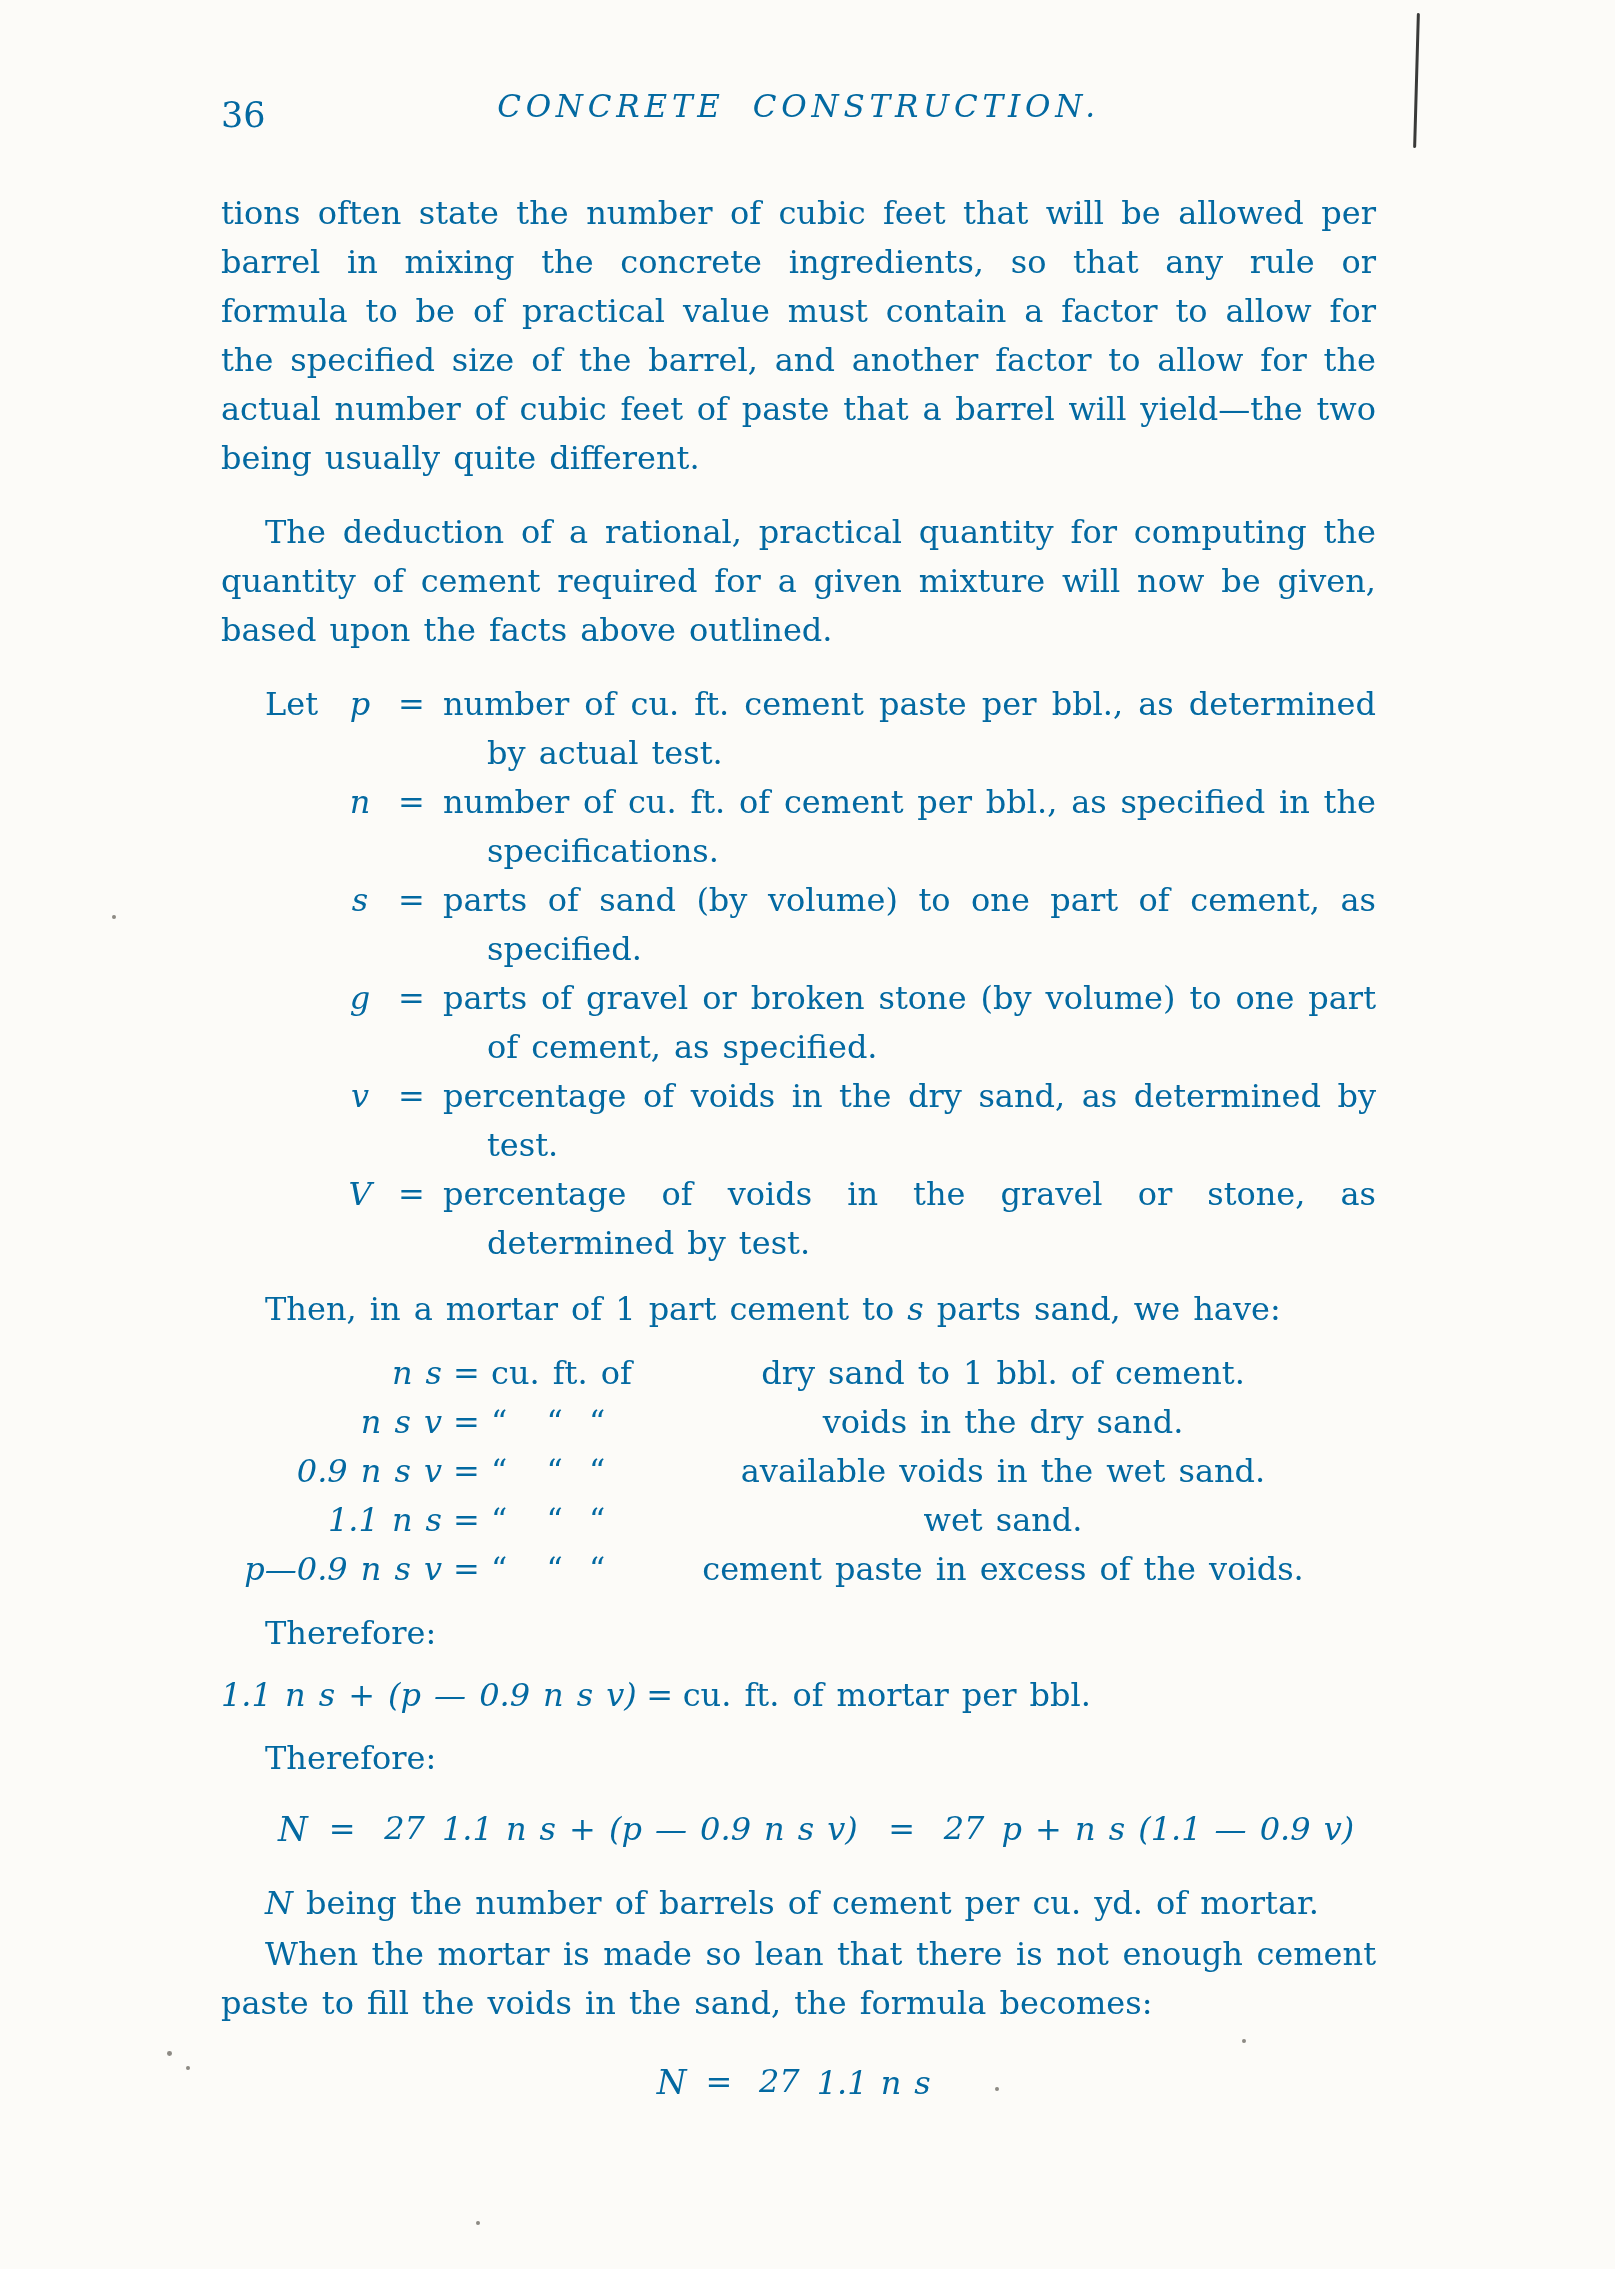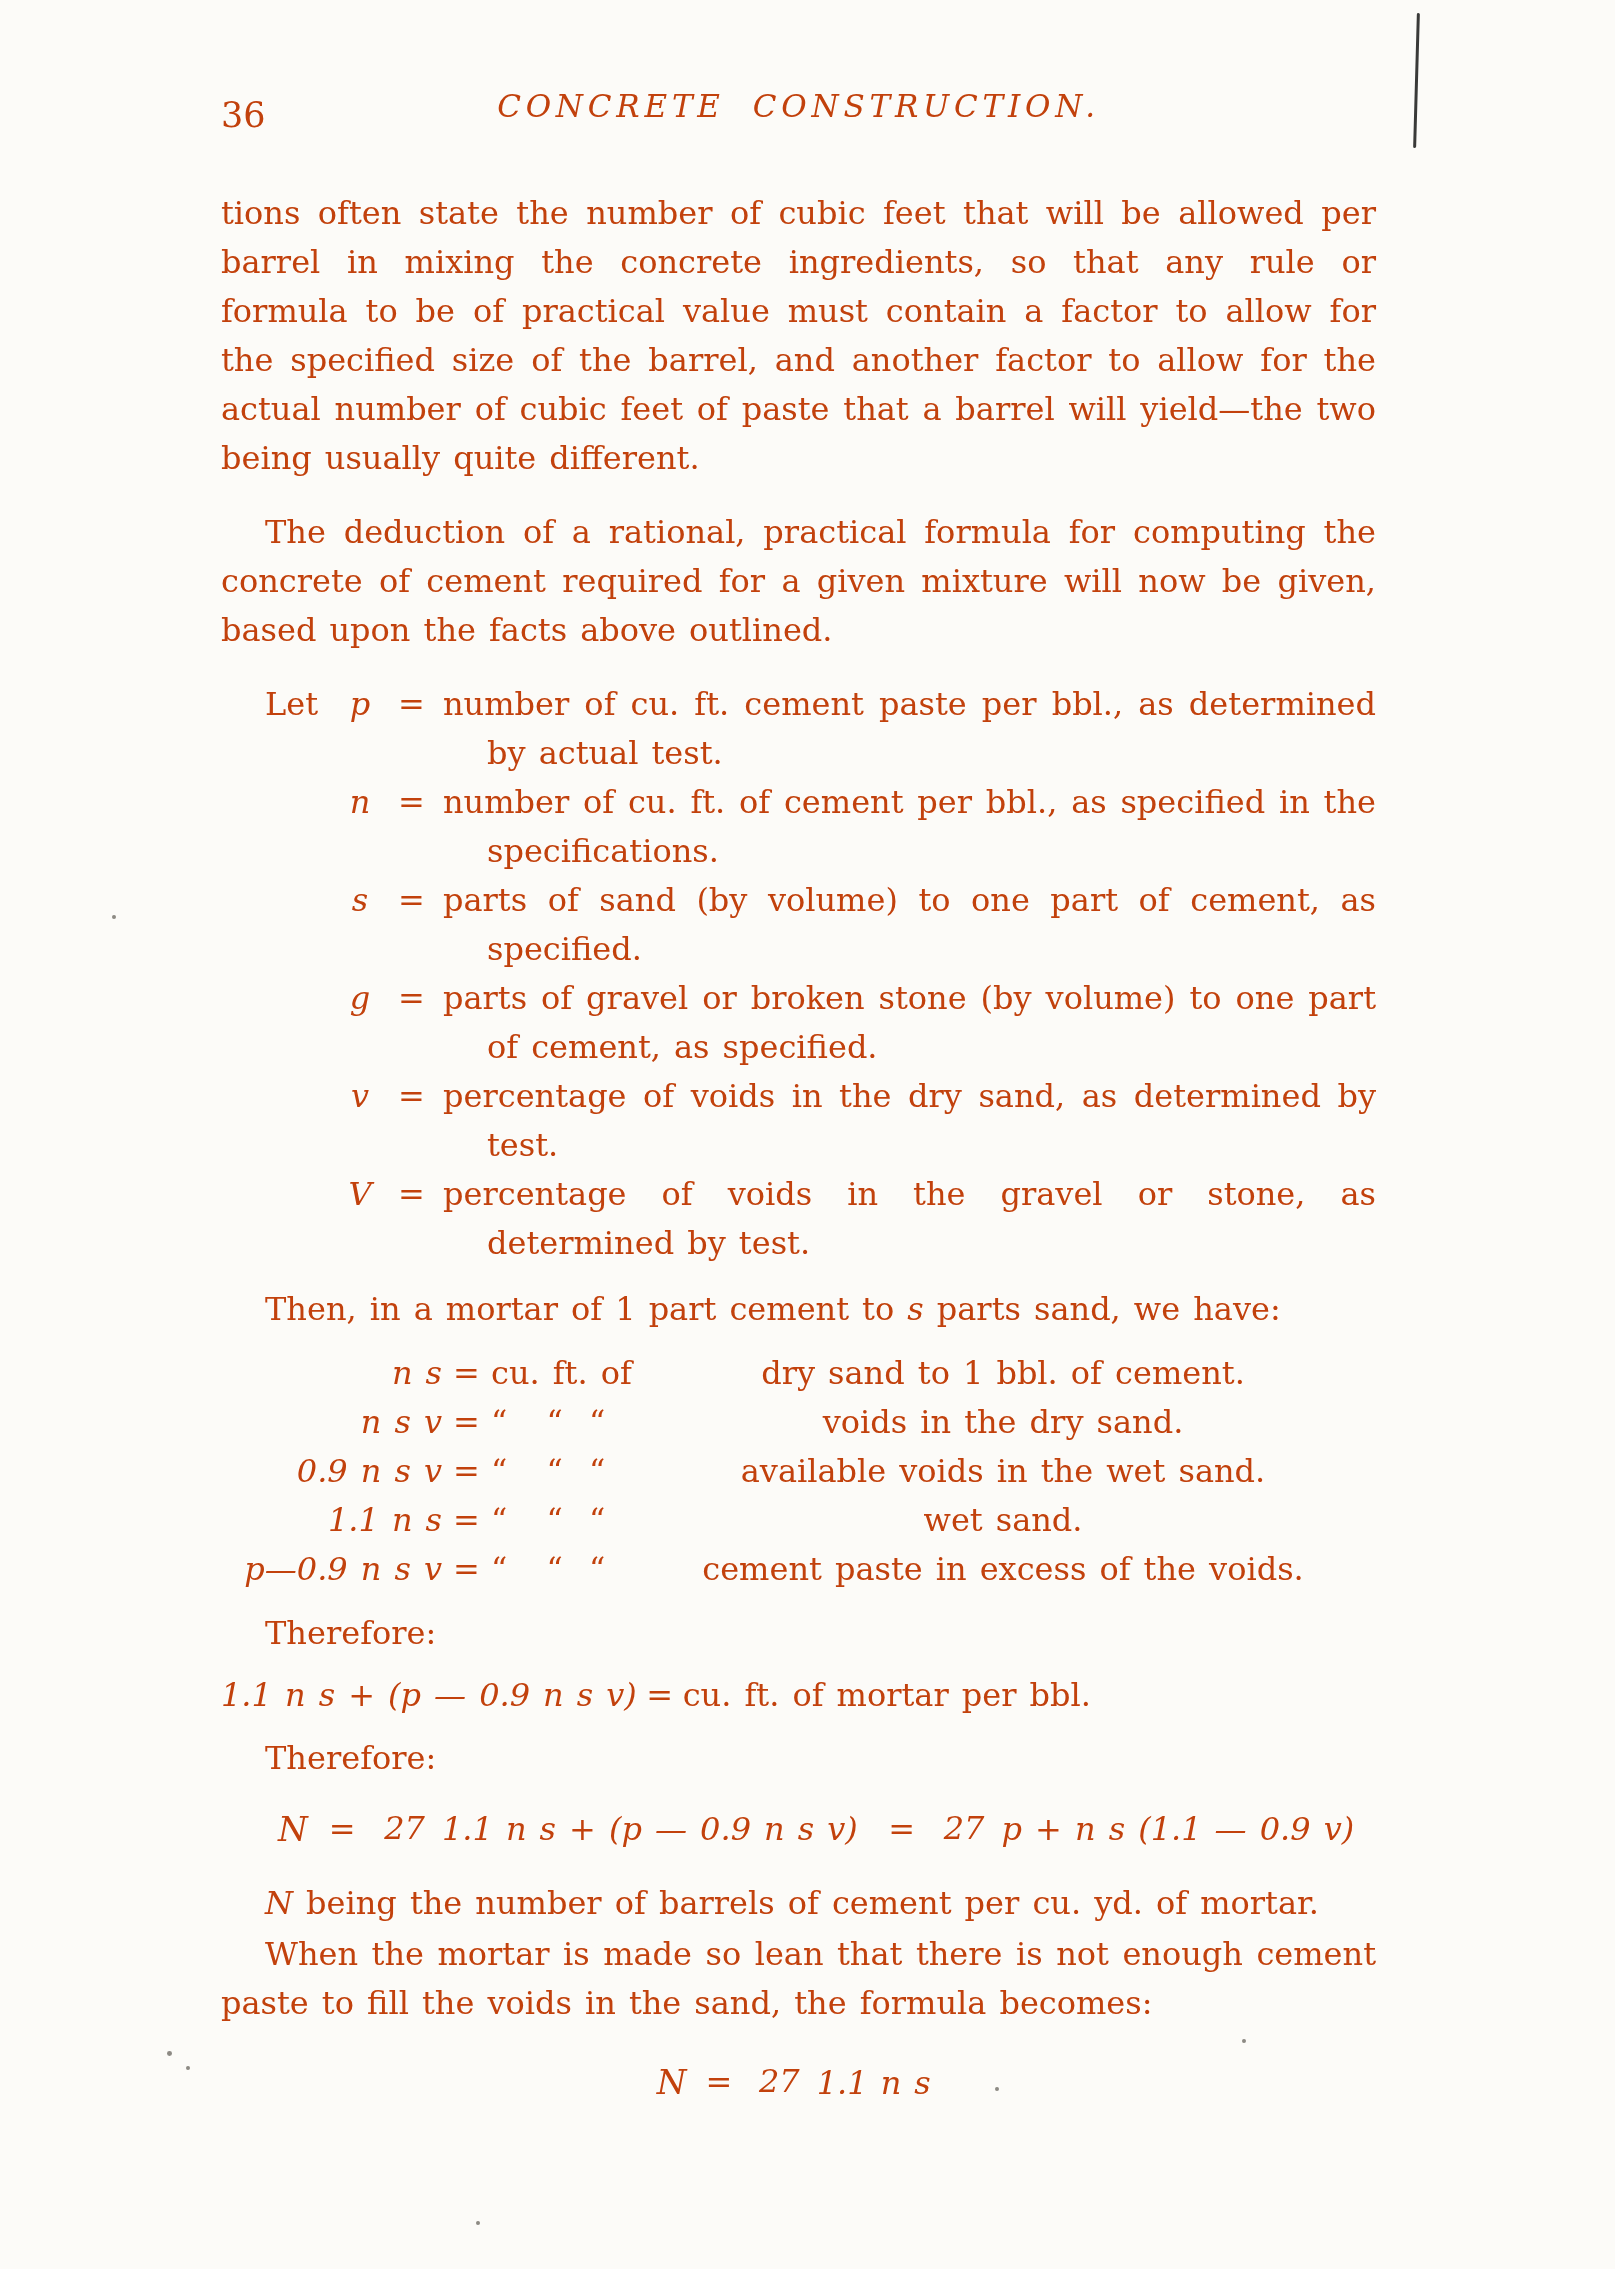--- a/index.html
+++ b/index.html
@@ -3,21 +3,21 @@
 <meta charset="utf-8">
 <style>
   html, body { margin: 0; padding: 0; }
   body { background: #e9e7e2; }
   .page {
     position: relative;
     width: 1616px;
     height: 2269px;
     margin: 0 auto;
     background: #fcfbf8;
-    color: #c2410c;
+    color: #0369a1;
     font-family: "DejaVu Serif", "Liberation Serif", serif;
     font-size: 32px;
     line-height: 49px;
     overflow: hidden;
     box-sizing: border-box;
     padding: 80px 240px 17px 221px;
     word-spacing: 2.9px;
   }
 
   
@@ -122,21 +122,21 @@
   <div class="dot" style="left:995px; top:2087px; width:3.8px; height:3.8px;"></div>
   <div class="dot" style="left:112px; top:915px; width:3.8px; height:3.8px;"></div>
   <div class="dot" style="left:476px; top:2221px; width:3.8px; height:3.8px;"></div>
 
   <div class="header">
     <span class="page-number">36</span>
     <div class="running-title">CONCRETE CONSTRUCTION.</div>
   </div>
 
   <p class="para">tions often state the number of cubic feet that will be allowed per barrel in mixing the concrete ingredients, so that any rule or formula to be of practical value must contain a factor to allow for the specified size of the barrel, and another factor to allow for the actual number of cubic feet of paste that a barrel will yield—the two being usually quite different.</p>
-  <p class="para indent">The deduction of a rational, practical formula for computing the concrete of cement required for a given mixture will now be given, based upon the facts above outlined.</p>
+  <p class="para indent">The deduction of a rational, practical quantity for computing the quantity of cement required for a given mixture will now be given, based upon the facts above outlined.</p>
 
   <div class="definitions">
     <div class="def-row">
       <span class="def-lead">Let</span>
       <span class="def-symbol">p</span>
       <span class="def-eq">=</span>
       <span class="def-text">number of cu. ft. cement paste per bbl., as determined by actual test.</span>
     </div>
     <div class="def-row">
       <span class="def-lead"></span>

